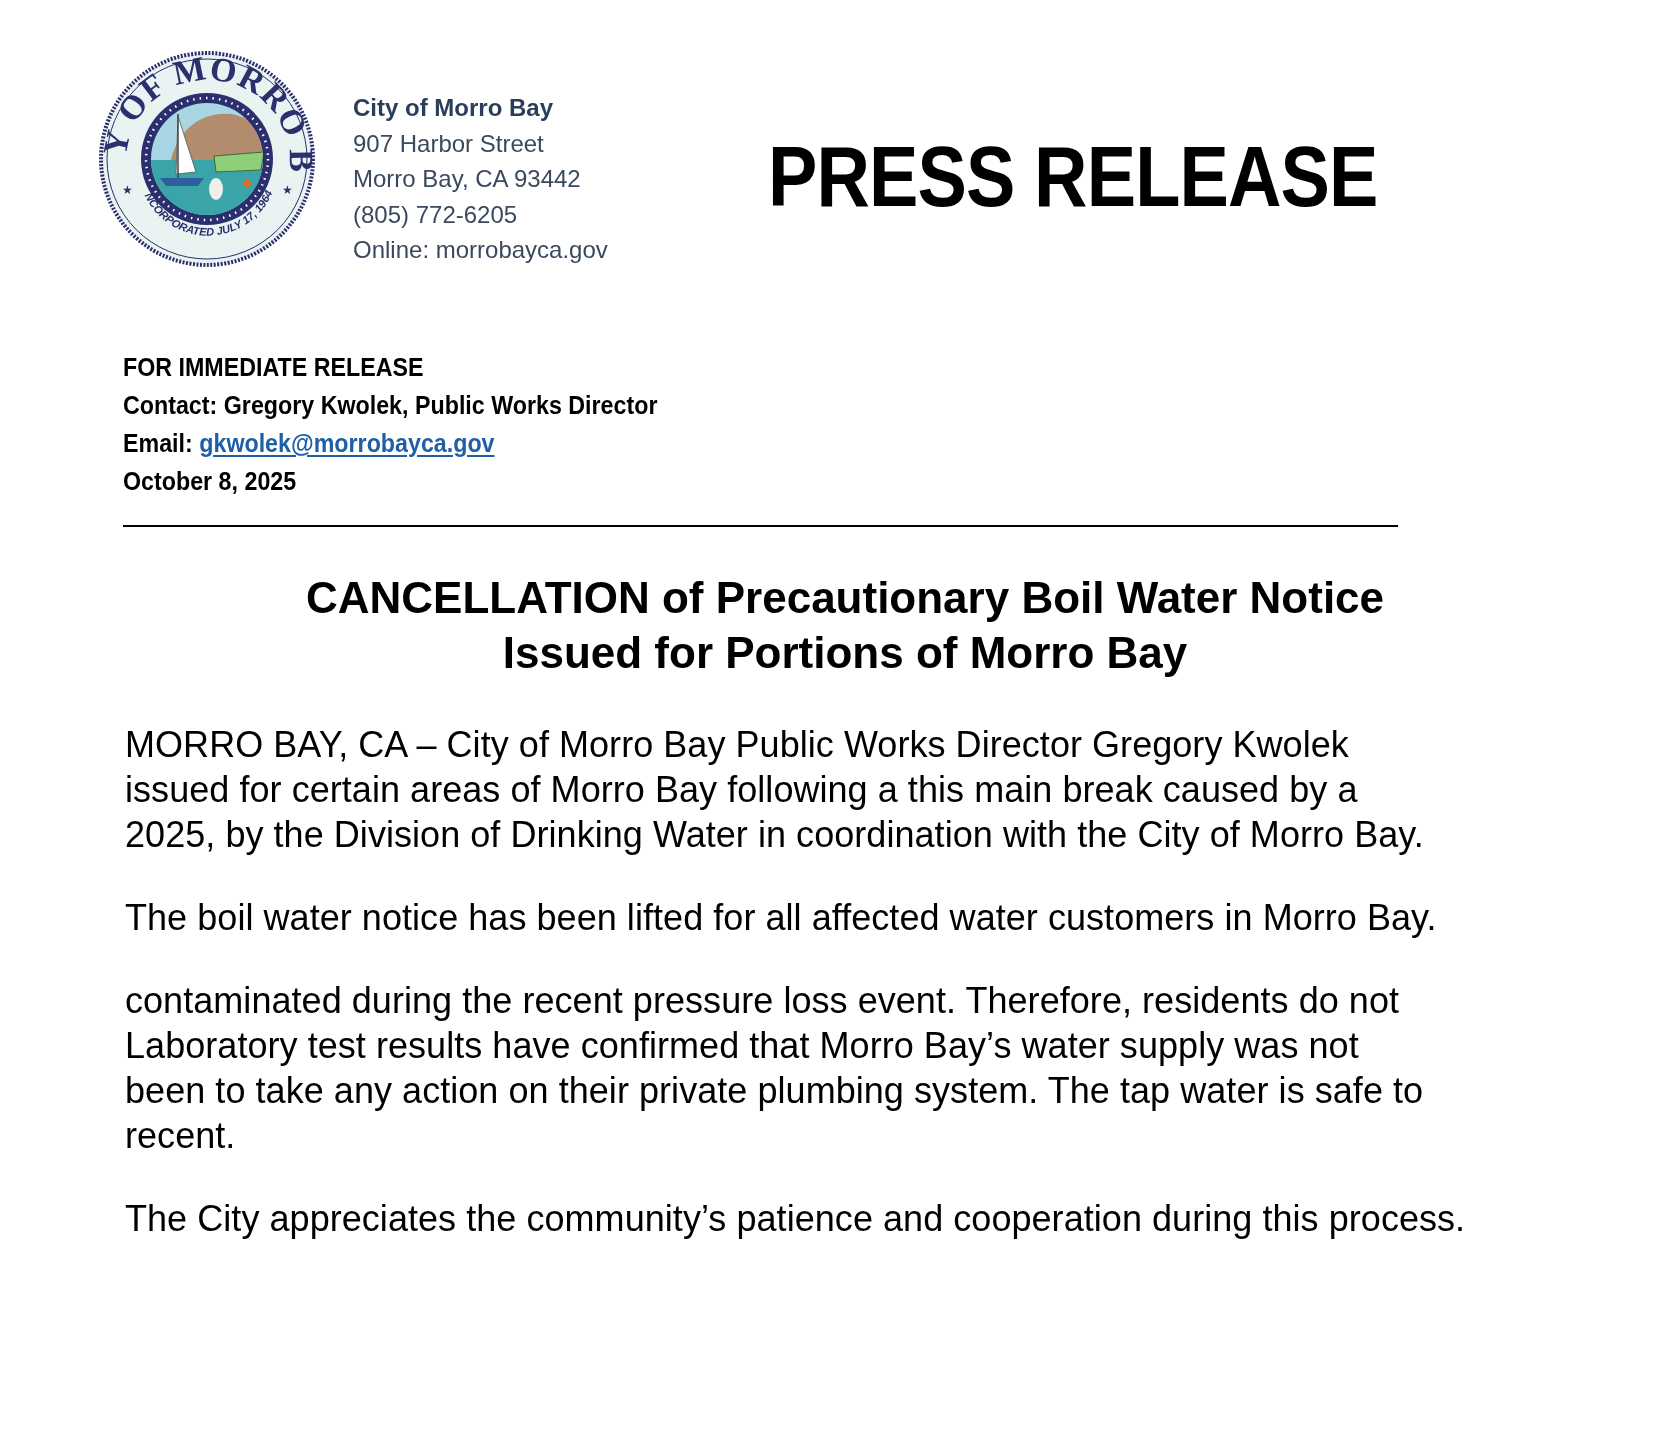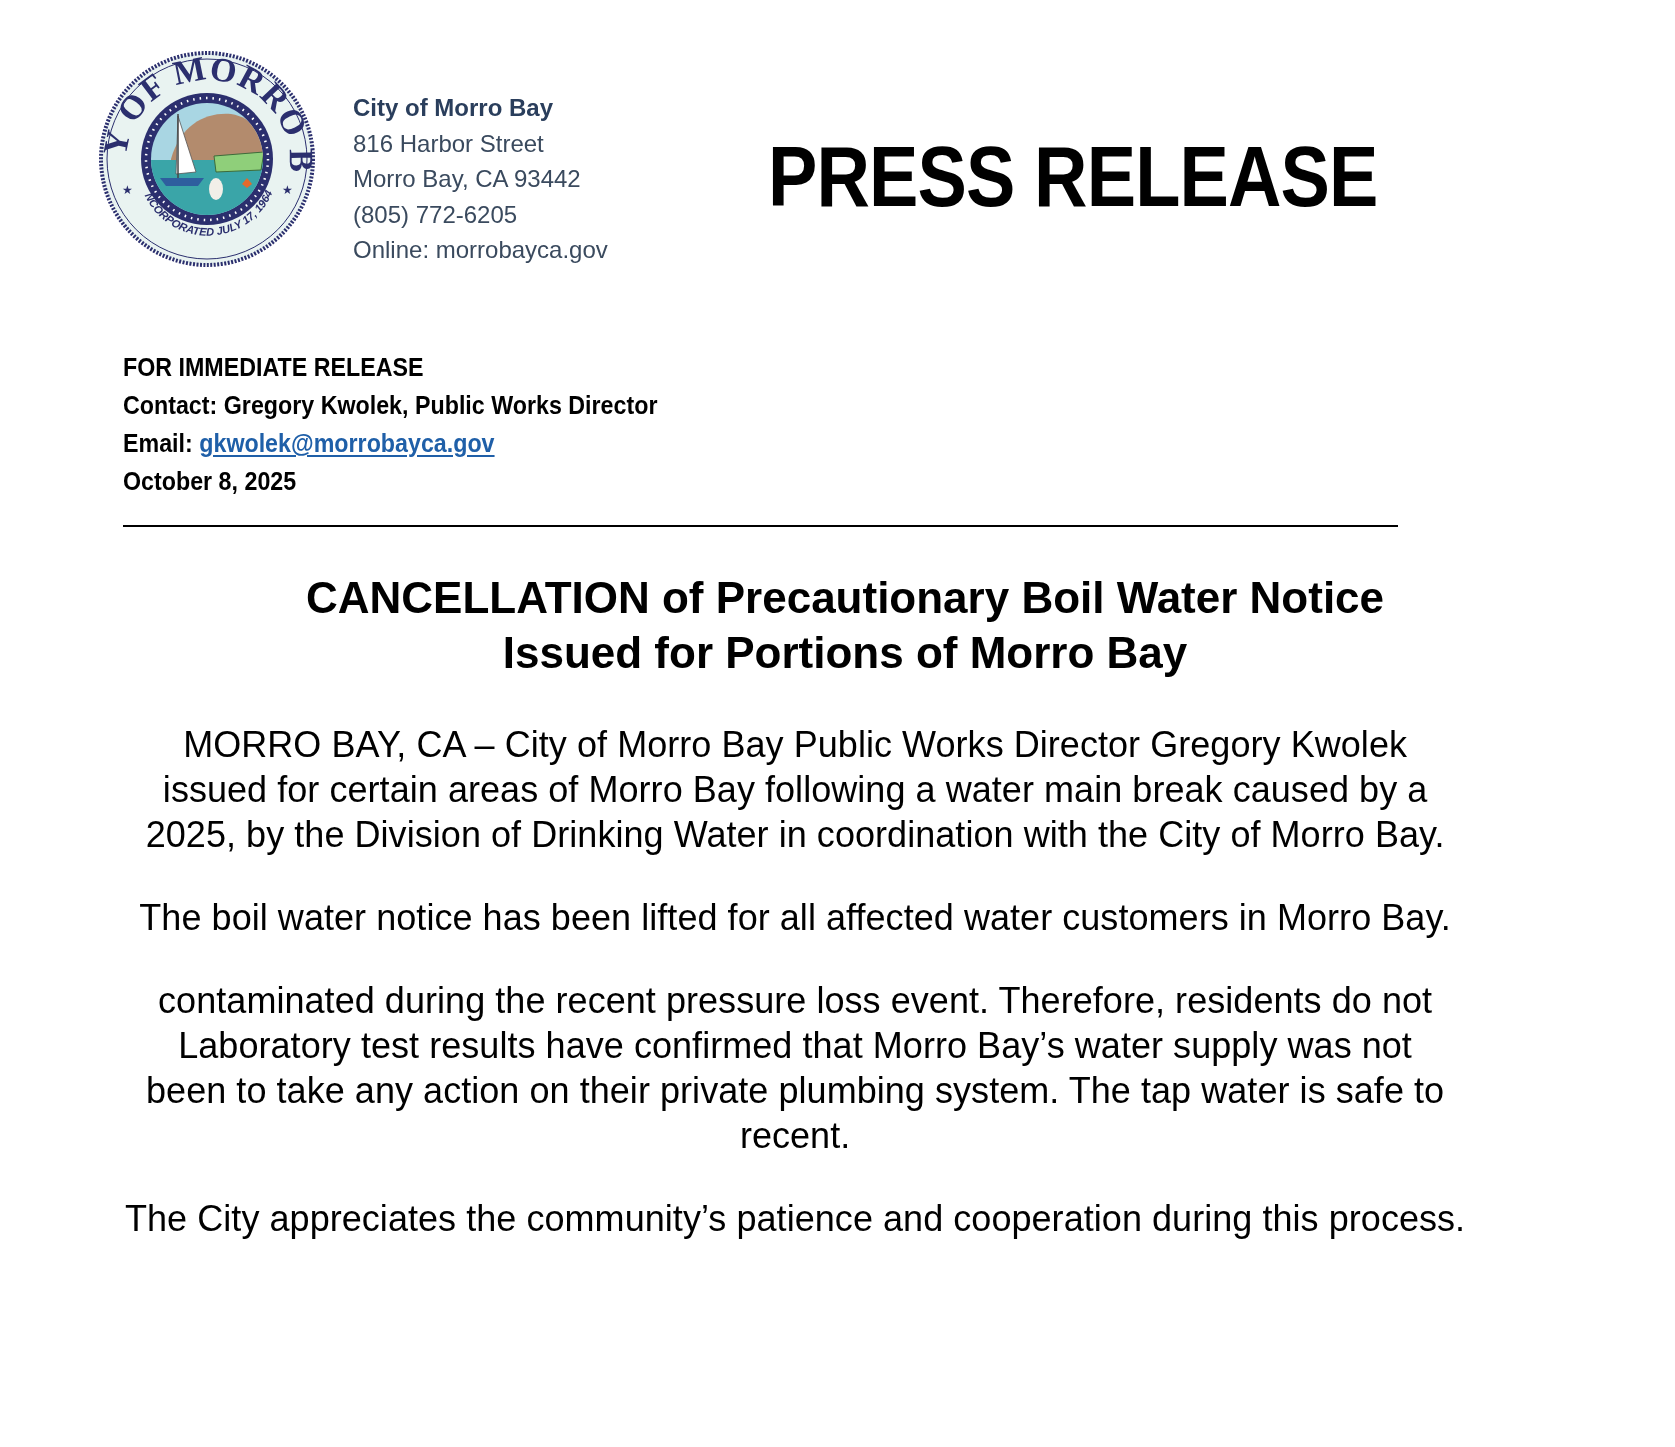--- a/index.html
+++ b/index.html
@@ -15,21 +15,21 @@
   .pr { left:768px; top:128px; font-family:"Liberation Sans", sans-serif; font-weight:bold; font-size:86px; letter-spacing:-1px; line-height:96px; white-space:nowrap; transform:scaleX(0.86); transform-origin:left top; }
   
   .meta { left:123px; top:348px; font-family:"Liberation Sans", sans-serif; font-weight:bold; font-size:25px; line-height:38px; white-space:nowrap; transform:scaleX(0.93); transform-origin:left top; }
   .meta a { color:#1f5fa8; text-decoration:underline; text-underline-offset:3px; }
   .rule { left:123px; top:525px; width:1275px; height:2px; background:#000; }
   
   .title { left:0; width:1690px; top:570px; text-align:center; font-family:"Liberation Sans", sans-serif; font-weight:bold; font-size:44px; line-height:55px; }
   .title div { white-space:nowrap; }
   
   .body { left:125px; top:722px; font-family:"Liberation Sans", sans-serif; font-size:36px; line-height:45px; letter-spacing:0.05px; }
-  .body p { margin:0 0 38px 0;text-align:center; }
+  .body p { margin:0 0 38px 0; }
   .body p span { display:block; white-space:nowrap; }
 </style>
 </head>
 <body>
 
 <div id="seal" class="abs">
   <svg width="222" height="230" viewBox="0 0 222 230">
     <defs>
       <path id="arcTop" d="M 30,118 A 82,82 0 0 1 194,118"></path>
       <path id="arcBot" d="M 48,150 A 70,70 0 0 0 176,150"></path>
@@ -58,21 +58,21 @@
       <line x1="82" y1="70" x2="82" y2="138" stroke="#444" stroke-width="1.5"></line>
       <path d="M64,134 L108,134 L102,142 L70,142 Z" fill="#2e5e9e"></path>
       <ellipse cx="120" cy="145" rx="7" ry="11" fill="#f2efe8"></ellipse>
       <path d="M146,140 l5,-6 l5,6 l-5,4 z" fill="#e36a2b"></path>
     </g>
   </svg>
 </div>
 
 <div class="abs addr">
   <div class="org">City of Morro Bay</div>
-  <div>816 Harbor Street</div>
+  <div>907 Harbor Street</div>
   <div>Morro Bay, CA 93442</div>
   <div>(805) 772-6205</div>
   <div>Online: morrobayca.gov</div>
 </div>
 
 <div class="abs pr">PRESS RELEASE</div>
 
 <div class="abs meta">
   <div>FOR IMMEDIATE RELEASE</div>
   <div>Contact: Gregory Kwolek, Public Works Director</div>
@@ -83,21 +83,21 @@
 <div class="abs rule"></div>
 
 <div class="abs title">
   <div>CANCELLATION of Precautionary Boil Water Notice</div>
   <div>Issued for Portions of Morro Bay</div>
 </div>
 
 <div class="abs body">
   <p>
     <span>MORRO BAY, CA – City of Morro Bay Public Works Director Gregory Kwolek</span>
-    <span>issued for certain areas of Morro Bay following a water main break caused by a</span>
+    <span>issued for certain areas of Morro Bay following a this main break caused by a</span>
     <span>2025, by the Division of Drinking Water in coordination with the City of Morro Bay.</span>
   </p>
   <p>
     <span>The boil water notice has been lifted for all affected water customers in Morro Bay.</span>
   </p>
   <p>
     <span>contaminated during the recent pressure loss event. Therefore, residents do not</span>
     <span>Laboratory test results have confirmed that Morro Bay’s water supply was not</span>
     <span>been to take any action on their private plumbing system. The tap water is safe to</span>
     <span>recent.</span>

